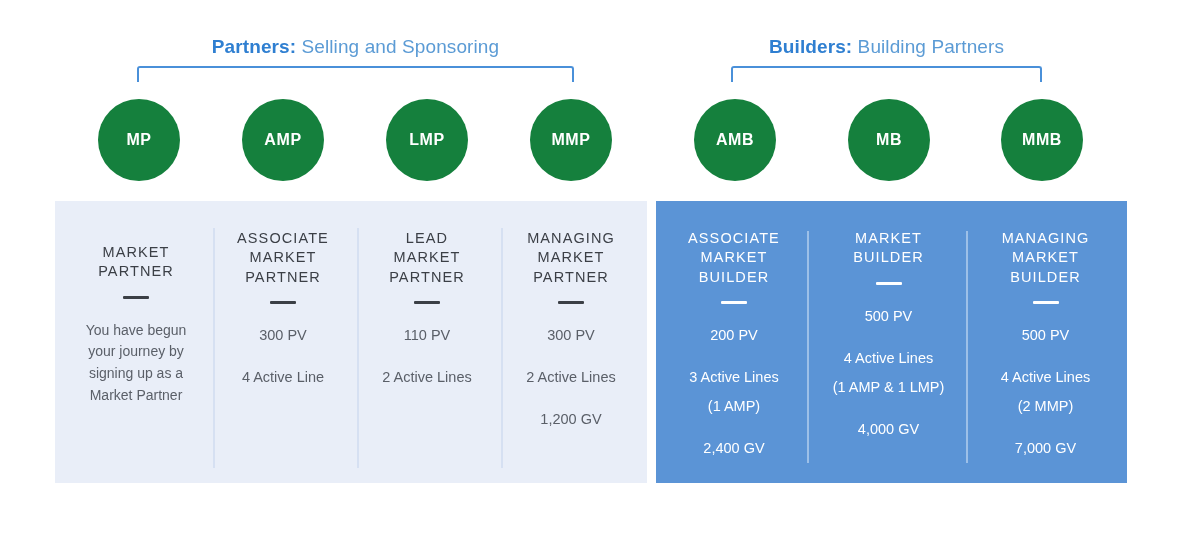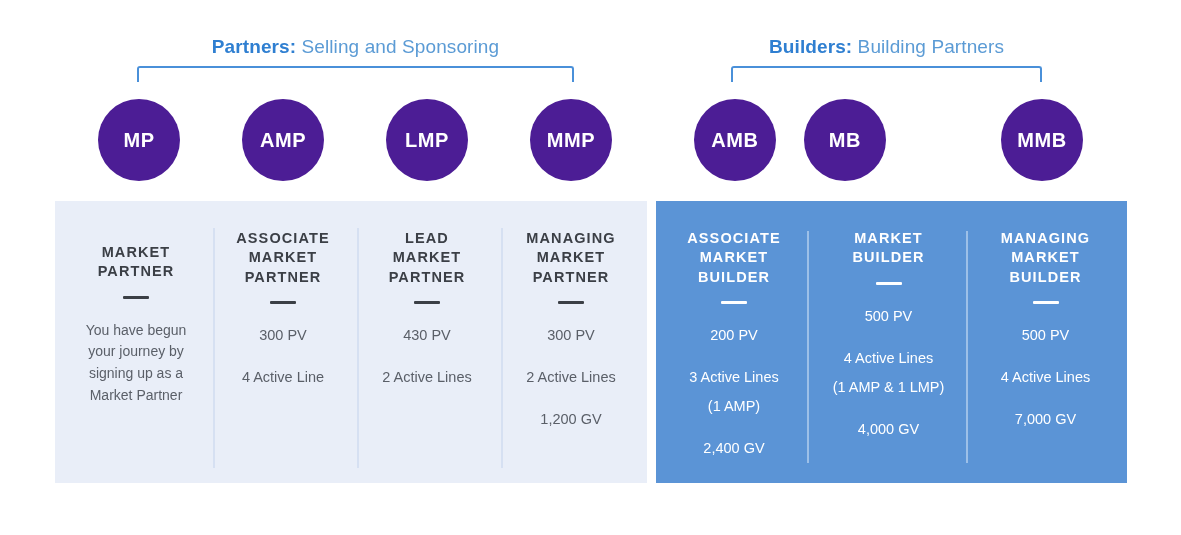--- a/index.html
+++ b/index.html
@@ -33,24 +33,24 @@
     box-sizing:border-box;
     border-top-left-radius:3px;
     border-top-right-radius:3px;
   }
 
   
   .circle{
     position:absolute;
     width:82px;height:82px;
     border-radius:50%;
-    background:#4c1d95;
+    background:#15803d;
     color:#ffffff;
     display:flex;align-items:center;justify-content:center;
-    font-size:20px;
+    font-size:16px;
     font-weight:bold;
     letter-spacing:.6px;
   }
 
   
   .panel{position:absolute;}
   .panel-light{background:#e9eef8;}
   .panel-blue{background:#5b94d6;}
 
   .divider{position:absolute;width:2px;}
@@ -58,21 +58,21 @@
   .divider-blue{background:#9dc0e8;}
 
   
   .col{
     position:absolute;
     text-align:center;
     box-sizing:border-box;
   }
   .col .title{
     font-size:14.5px;
-    font-weight:bold;
+    font-weight:normal;
     letter-spacing:1.1px;
     line-height:1.33;
     color:#3b3f46;
     white-space:pre-line;
   }
   .panel-blue-col .title{color:#ffffff;}
 
   .rule{
     width:26px;height:3px;
     background:#3b3f46;
@@ -121,21 +121,21 @@
     </div>
   <div class="circle" style="left:242px;top:99px;">
     <span>AMP</span>
     </div>
   <div class="circle" style="left:530px;top:99px;">
     <span>MMP</span>
     </div>
   <div class="circle" style="left:694px;top:99px;">
     <span>AMB</span>
     </div>
-  <div class="circle" style="left:804px;top:99px;">
+  <div class="circle" style="left:848px;top:99px;">
     <span>MB</span>
     </div>
   <div class="circle" style="left:1001px;top:99px;justify-content:center;">
     <span>MMB</span>
     </div>
 
   <div class="panel panel-light" style="left:55px;top:201px;width:592px;height:282px;"></div>
 
   <div class="divider divider-light" style="left:213px;top:228px;height:240px;"></div>
   <div class="divider divider-light" style="left:357px;top:228px;height:240px;"></div>
@@ -158,21 +158,21 @@
     <div class="rule"></div>
     <div class="line">300 PV</div>
     <div class="line">4 Active Line</div>
   </div>
 
   <div class="col" style="left:351px;top:229px;width:152px;">
     <div class="title">LEAD
 MARKET
 PARTNER</div>
     <div class="rule"></div>
-    <div class="line">430 PV</div>
+    <div class="line">110 PV</div>
     <div class="line">2 Active Lines</div>
   </div>
 
   <div class="col" style="left:495px;top:229px;width:152px;">
     <div class="title">MANAGING
 MARKET
 PARTNER</div>
     <div class="rule"></div>
     <div class="line">300 PV</div>
     <div class="line">2 Active Lines</div>
@@ -205,16 +205,17 @@
     <div class="line">4,000 GV</div>
   </div>
 
   <div class="col panel-blue-col" style="left:968px;top:229px;width:155px;">
     <div class="title">MANAGING
 MARKET
 BUILDER</div>
     <div class="rule"></div>
     <div class="line">500 PV</div>
     <div class="line">4 Active Lines</div>
+    <div class="line bold">(2 MMP)</div>
     <div class="line">7,000 GV</div>
   </div>
 
 </div>
 
 </body></html>

